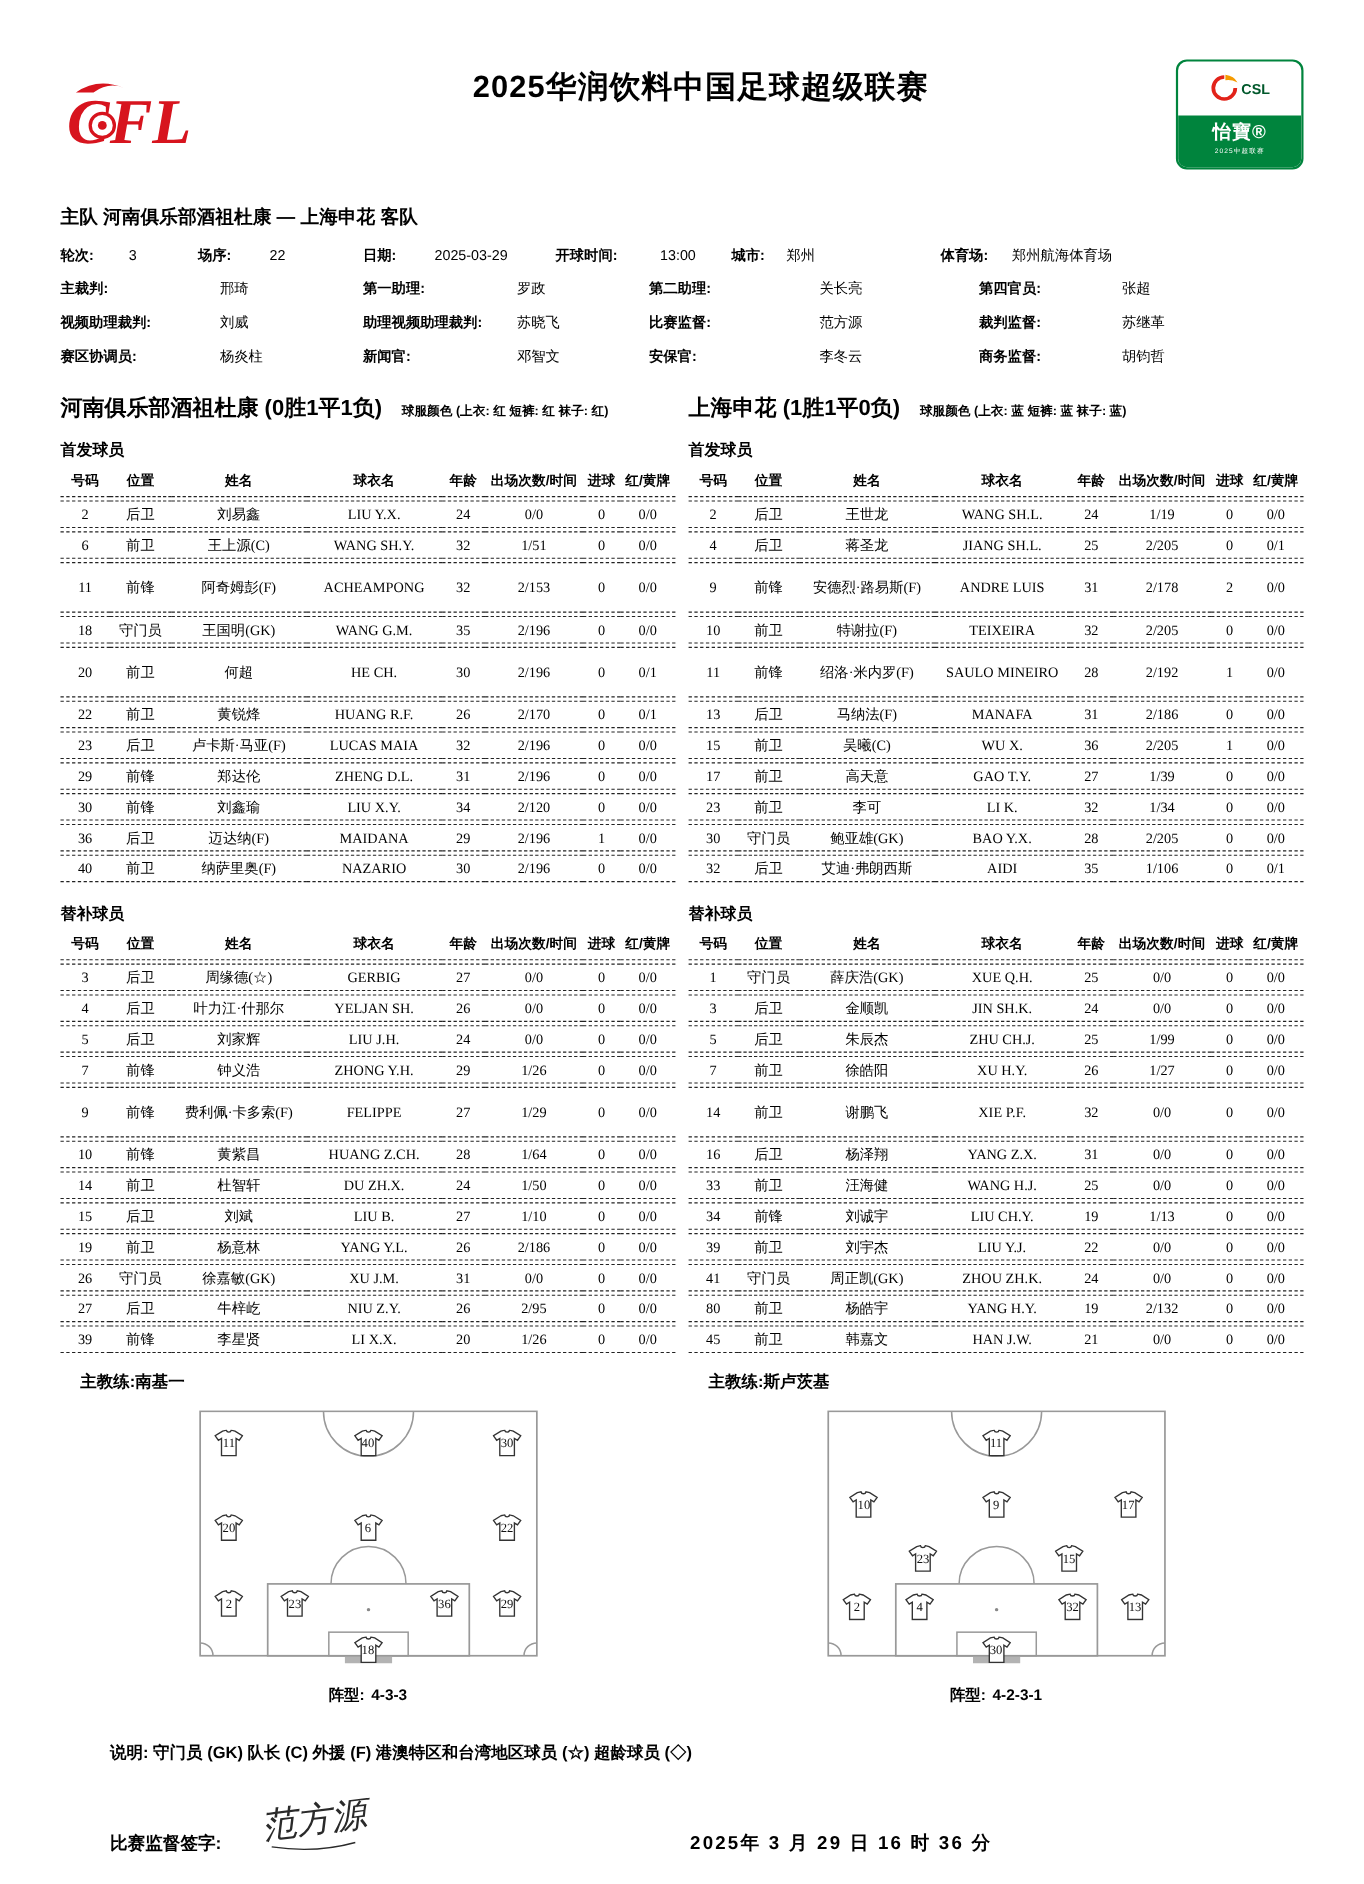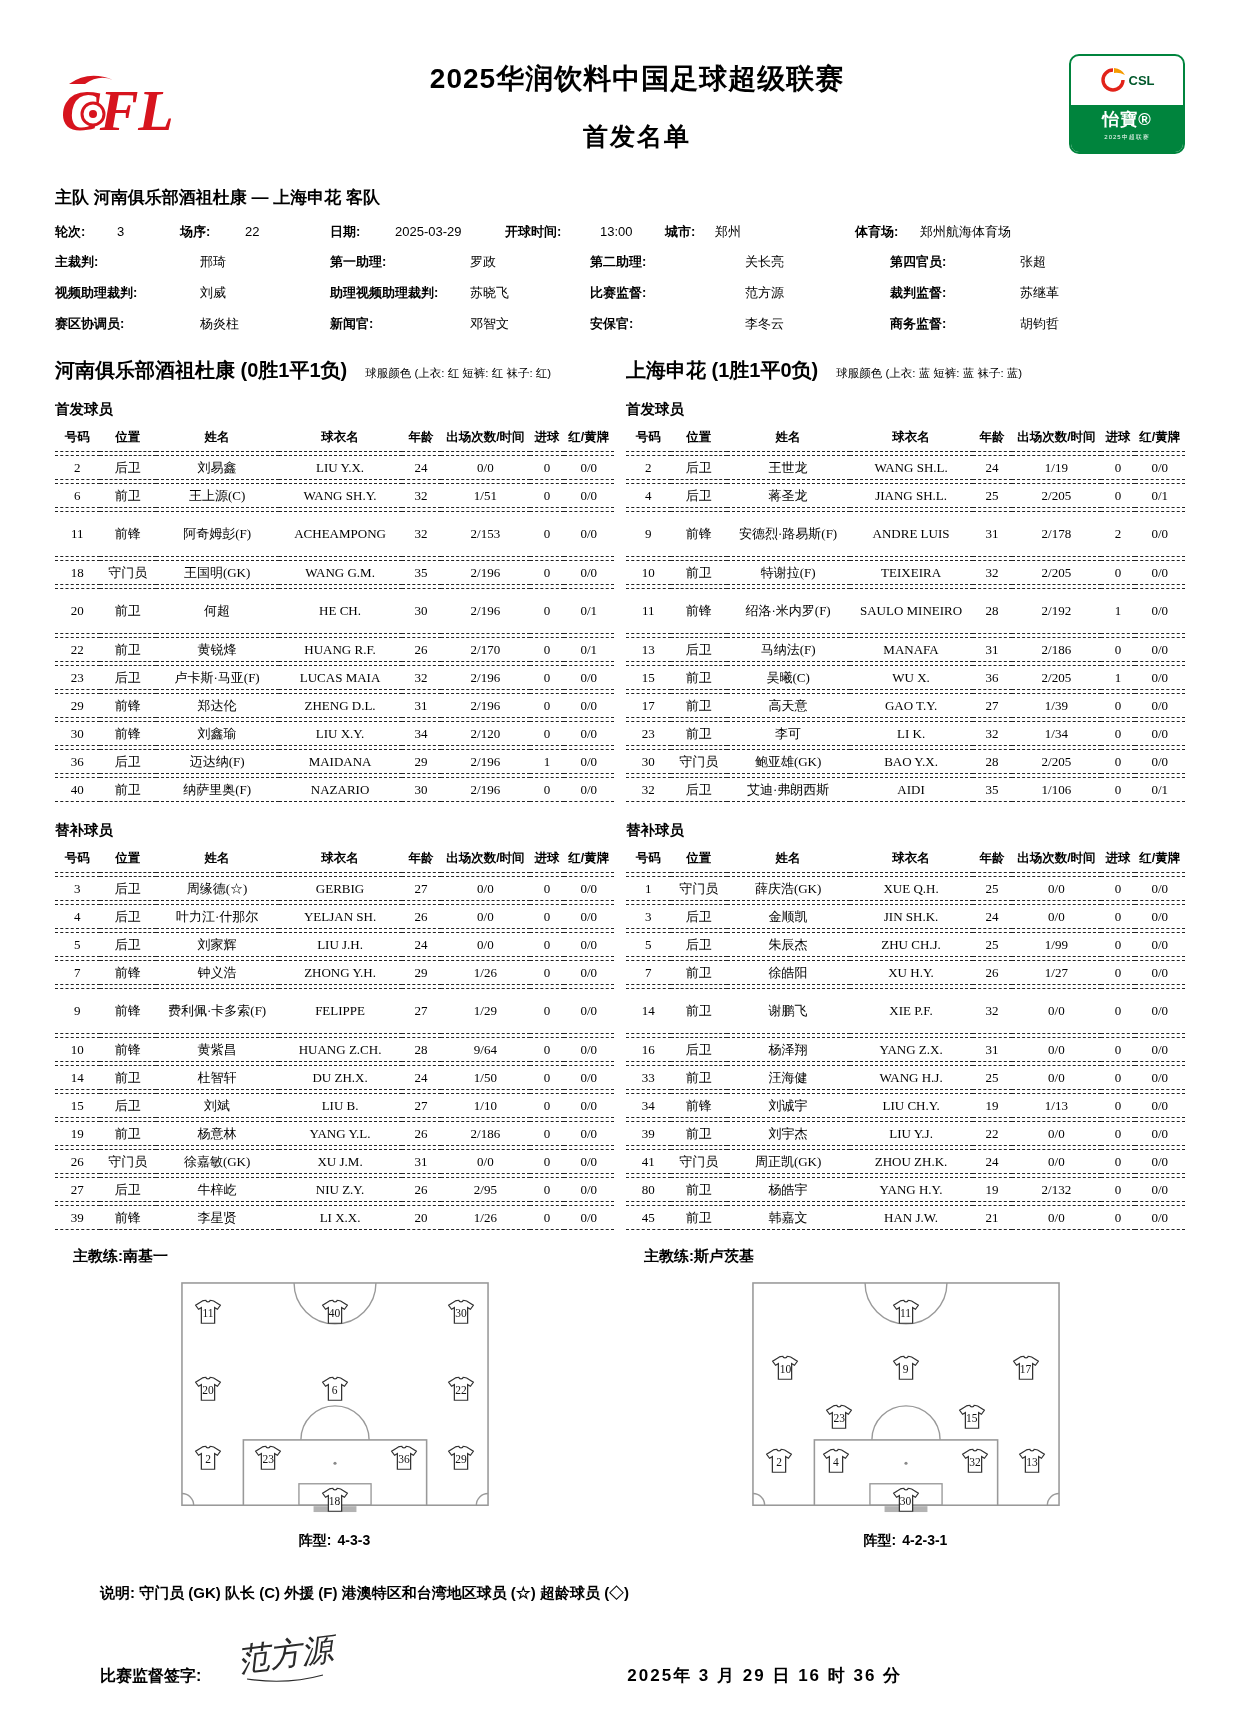--- a/index.html
+++ b/index.html
@@ -25,21 +25,21 @@
              grid-template-columns:62px 63px 65px 85px 65px 110px 95px 65px 50px 140px 65px 1fr;}
   .officials-grid{display:grid;margin-top:12px;font-size:13px;row-gap:13px;align-items:baseline;
              grid-template-columns:145px 130px 140px 120px 155px 145px 130px 1fr;}
   .plabel{font-weight:bold;}
   .pvalue{font-weight:normal;}
   
   .cols{display:flex;gap:12px;margin-top:24px;}
   .col{flex:1;min-width:0;}
   .team-head{display:flex;align-items:baseline;gap:18px;}
   .team-name{font-size:20px;font-weight:bold;white-space:nowrap;}
-  .team-kit{font-size:11.5px;font-weight:normal;white-space:nowrap;}
+  .team-kit{font-size:11.5px;font-weight:bold;white-space:nowrap;}
   .sec-title{font-size:14.5px;font-weight:bold;margin:16px 0 4px;}
   table.roster{width:100%;border-collapse:separate;border-spacing:0 3px;
                font-family:"Liberation Serif",serif;font-size:13px;table-layout:fixed;}
   table.roster th{font-family:"Liberation Sans",sans-serif;font-size:12.5px;font-weight:bold;
                   padding:3px 0 5px;border-bottom:1px dashed #222;text-align:center;white-space:nowrap;}
   table.roster td{border-top:1px dashed #222;border-bottom:1px dashed #222;text-align:center;
                   padding:2px 1px;height:19px;vertical-align:middle;word-wrap:break-word;}
   tr.tall td{height:40px;}
   .coach-line{font-size:15px;font-weight:bold;margin:14px 0 0 18px;}
   .coach-name{}
@@ -68,21 +68,20 @@
     <div class="cfl-logo">
       <svg width="140" height="86" viewBox="0 0 140 86">
         <text x="6" y="62" font-family="Liberation Serif, serif" font-style="italic" font-weight="bold" font-size="58" fill="#d7141e">CFL</text>
         <circle cx="38" cy="46" r="11" fill="#fff" stroke="#d7141e" stroke-width="3"></circle>
         <circle cx="38" cy="46" r="4" fill="#d7141e"></circle>
         <path d="M14 16 Q34 2 58 12 Q44 6 30 16 Z" fill="#d7141e"></path>
       </svg>
     </div>
     <div class="titles">
       <div class="main-title">2025华润饮料中国足球超级联赛</div>
-      <div class="sub-title">首发名单</div>
     </div>
     <div class="csl-badge">
       <div class="csl-top">
         <svg width="26" height="26" viewBox="0 0 26 26">
           <path d="M13 3 A10 10 0 1 0 23 13" fill="none" stroke="#e2231a" stroke-width="3.4"></path>
           <path d="M14 1 Q22 2 25 8 Q19 5 14 6 Z" fill="#f59b00"></path>
         </svg>
         <span class="csl-word">CSL</span>
       </div>
       <div class="csl-bottom">
@@ -352,21 +351,21 @@
               <td>1/29</td>
               <td>0</td>
               <td>0/0</td>
             </tr>
             <tr>
               <td>10</td>
               <td>前锋</td>
               <td>黄紫昌</td>
               <td>HUANG Z.CH.</td>
               <td>28</td>
-              <td>9/64</td>
+              <td>1/64</td>
               <td>0</td>
               <td>0/0</td>
             </tr>
             <tr>
               <td>14</td>
               <td>前卫</td>
               <td>杜智轩</td>
               <td>DU ZH.X.</td>
               <td>24</td>
               <td>1/50</td>

